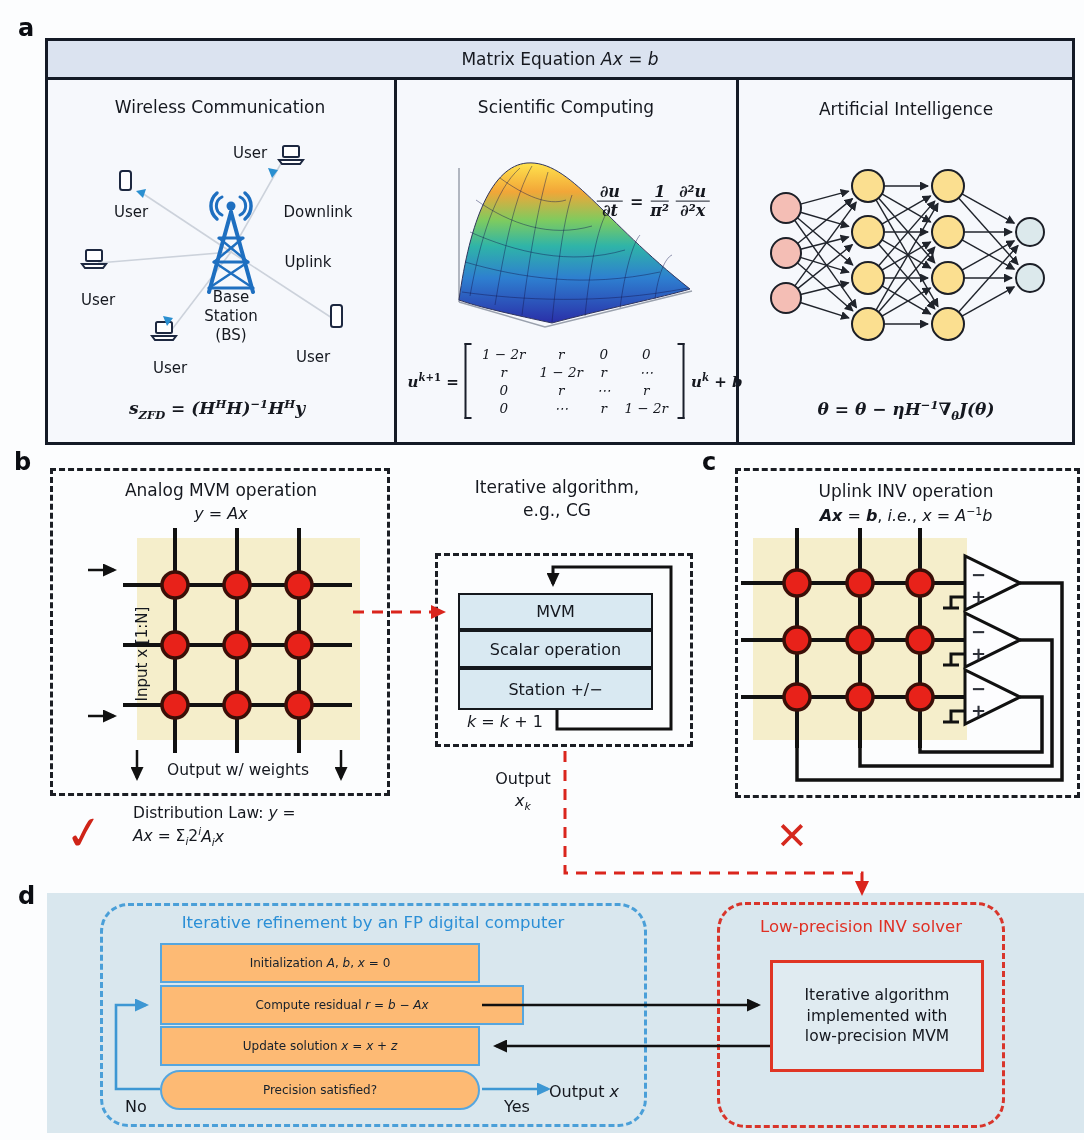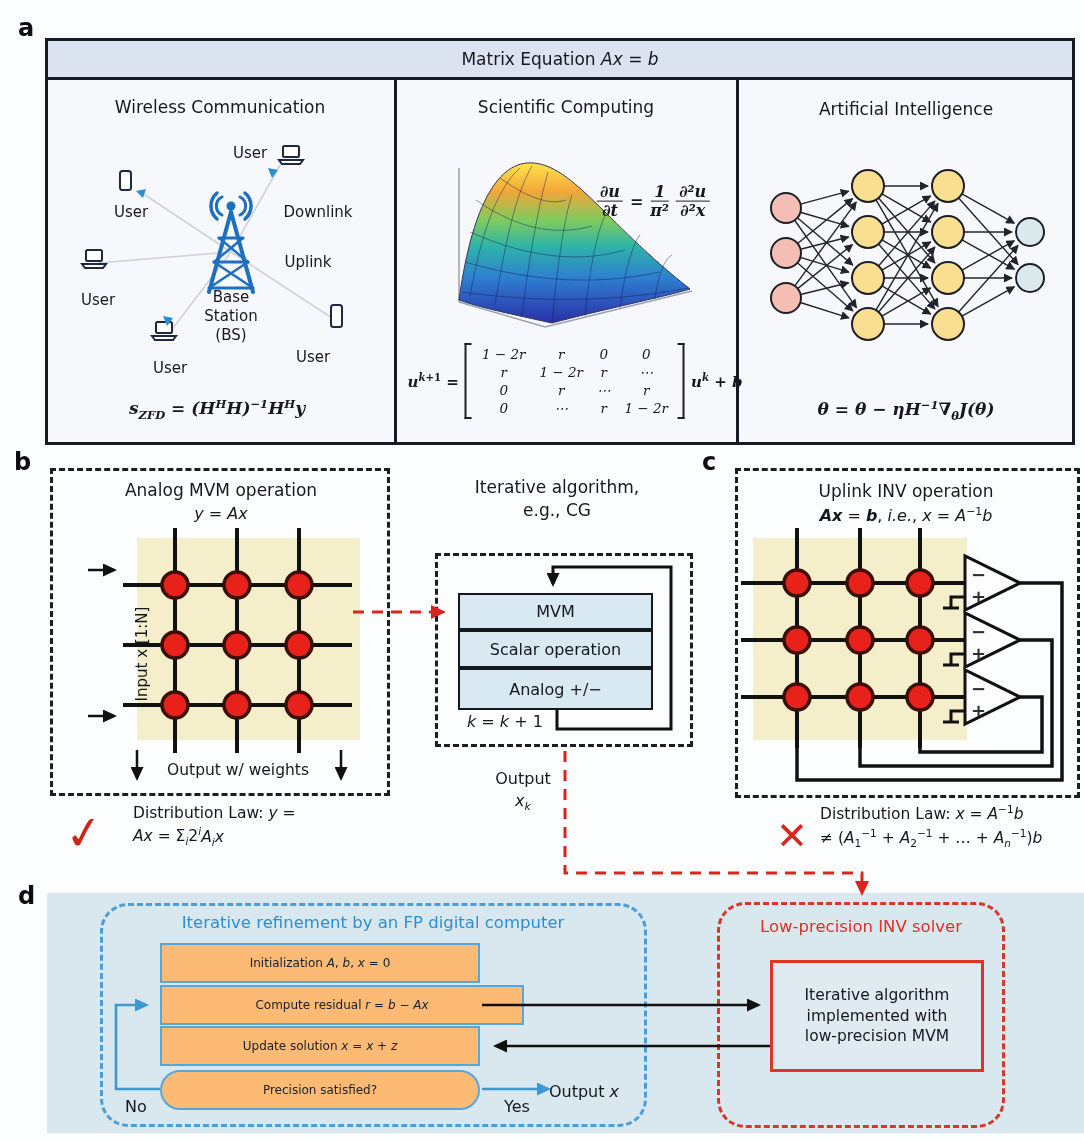--- a/index.html
+++ b/index.html
@@ -129,30 +129,29 @@
   <div class="abs ctr ptitle z10" style="left:557px;top:487px;">Iterative algorithm,</div>
   <div class="abs ctr ptitle z10" style="left:557px;top:510px;">e.g., CG</div>
   <div class="abs dash-k z1" style="left:435px;top:553px;width:258px;height:194px;"></div>
   <div class="abs stack-row z5" style="left:458px;top:593px;width:195px;height:37px;">
       <span>MVM</span>
     </div>
   <div class="abs stack-row z5" style="left:458px;top:630px;width:195px;height:38px;">
       <span>Scalar operation</span>
     </div>
   <div class="abs stack-row z5" style="left:458px;top:668px;width:195px;height:42px;">
-      <span>Analog +/−</span>
+      <span>Station +/−</span>
     </div>
   <div class="abs z10" style="left:467px;top:712px;font-size:16px;"><i>k</i> = <i>k</i> + 1</div>
   <div class="abs ctr z10" style="left:523px;top:791px;font-size:16px;line-height:1.4;">Output<br><i>x<sub>k</sub></i></div>
 
   <div class="abs dash-k z1" style="left:735px;top:468px;width:345px;height:330px;"></div>
   <div class="abs ctr ptitle z10" style="left:906px;top:491px;">Uplink INV operation</div>
   <div class="abs ctr z10" style="left:906px;top:515px;font-size:16px;"><b><i>Ax</i></b> = <b><i>b</i></b>, <i>i.e.</i>, <i>x</i> = <i>A</i><sup>−1</sup><i>b</i></div>
   <div class="abs ctr z10" style="left:792px;top:836px;font-size:38px;font-weight:bold;color:#d5281e;">✕</div>
-  <div class="abs z10" style="left:820px;top:802px;font-size:15.5px;line-height:1.45;">Distribution Law: <i>x</i> = <i>A</i><sup>−1</sup><i>b</i><br>≠ (<i>A</i><sub>1</sub><sup>−1</sup> + <i>A</i><sub>2</sub><sup>−1</sup> + … + <i>A<sub>n</sub></i><sup>−1</sup>)<i>b</i></div>
 
   <div class="abs z1" style="left:47px;top:893px;width:1037px;height:240px;background:#d9e7ee;"></div>
   <div class="abs round-blue z1" style="left:100px;top:903px;width:547px;height:224px;"></div>
   <div class="abs ctr z10" style="left:373px;top:922px;font-size:16.5px;color:#2b8fd6;">Iterative refinement by an FP digital computer</div>
   <div class="abs d-row z5" style="left:160px;top:943px;width:320px;height:40px;">
       <span>Initialization <i>A</i>, <i>b</i>, <i>x</i> = 0</span>
     </div>
   <div class="abs d-row z5" style="left:160px;top:985px;width:364px;height:40px;">
       <span>Compute residual <i>r</i> = <i>b</i> − <i>Ax</i></span>
     </div>

